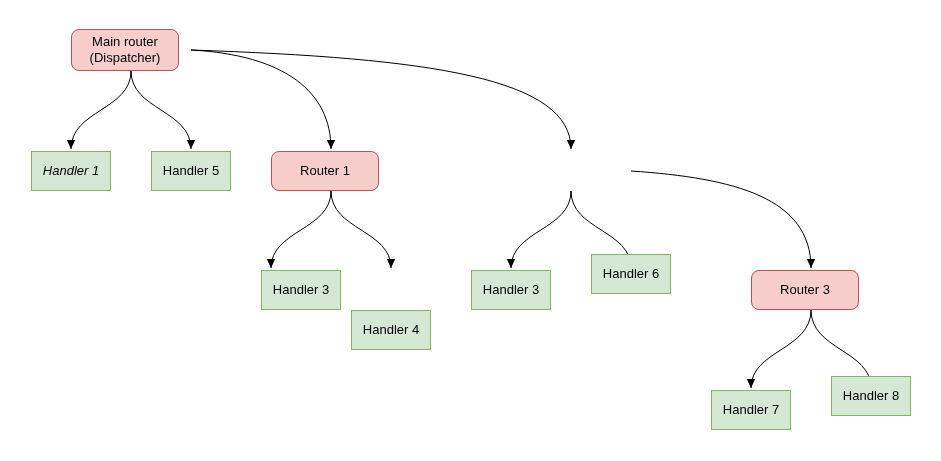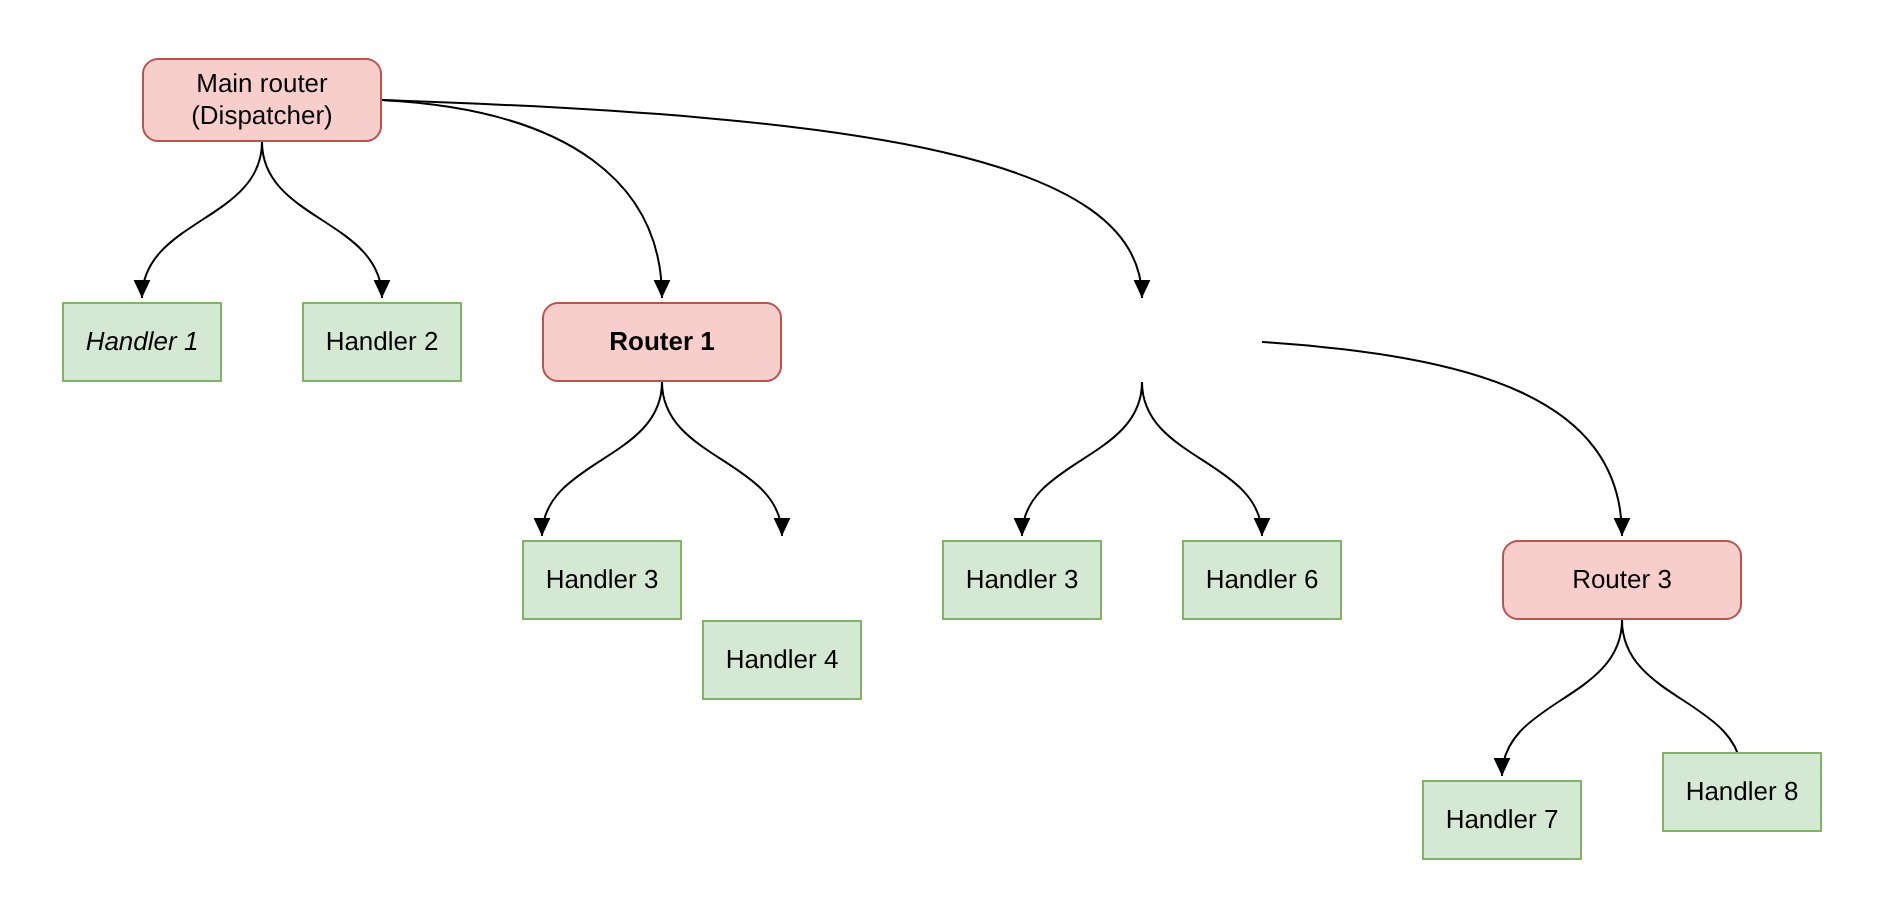--- a/index.html
+++ b/index.html
@@ -36,21 +36,21 @@
     text-align: center;
     font-size: 13px;
     line-height: 16px;
     color: #000000;
     white-space: pre-line;
   }
   .router {
     background: #f8cecc;
     border: 1px solid #b85450;
     border-radius: 8px;
-    width: 120px;
+    width: 108px;
     height: 40px;
   }
   .handler {
     background: #d5e8d4;
     border: 1px solid #82b366;
     width: 80px;
     height: 40px;
   }
 </style>
 </head>
@@ -75,32 +75,32 @@
     <path class="edge" d="M 631 171 C 735 178 811 198 811 268" marker-end="url(#arrow)"></path>
     <path class="edge" d="M 811 310 C 811 350 751 350 751 388" marker-end="url(#arrow)"></path>
     <path class="edge" d="M 811 310 C 811 350 871 350 871 388" marker-end="url(#arrow)"></path>
   </svg>
 
   <div class="node router" style="left:71px; top:29px; height:42px;">Main router
 (Dispatcher)</div>
 
   <div class="node handler" style="left:31px; top:151px;font-style:italic;">Handler 1</div>
 
-  <div class="node handler" style="left:151px; top:151px;">Handler 2</div>
+  <div class="node handler" style="left:151px; top:151px;">Handler 5</div>
 
-  <div class="node router" style="left:271px; top:151px;font-weight:bold;">Router 1</div>
+  <div class="node router" style="left:271px; top:151px;">Router 1</div>
 
 
   <div class="node handler" style="left:231px; top:270px;margin-left:30px;">Handler 3</div>
 
   <div class="node handler" style="left:351px; top:270px;margin-top:40px;">Handler 4</div>
 
   <div class="node handler" style="left:471px; top:270px;">Handler 3</div>
 
-  <div class="node handler" style="left:591px; top:270px;">Handler 6</div>
+  <div class="node handler" style="left:591px; top:254px;">Handler 6</div>
 
   <div class="node router" style="left:751px; top:270px;">Router 3</div>
 
   <div class="node handler" style="left:711px; top:390px;">Handler 7</div>
 
   <div class="node handler" style="left:831px; top:376px;">Handler 8</div>
 
 </div>
 
 </body></html>

